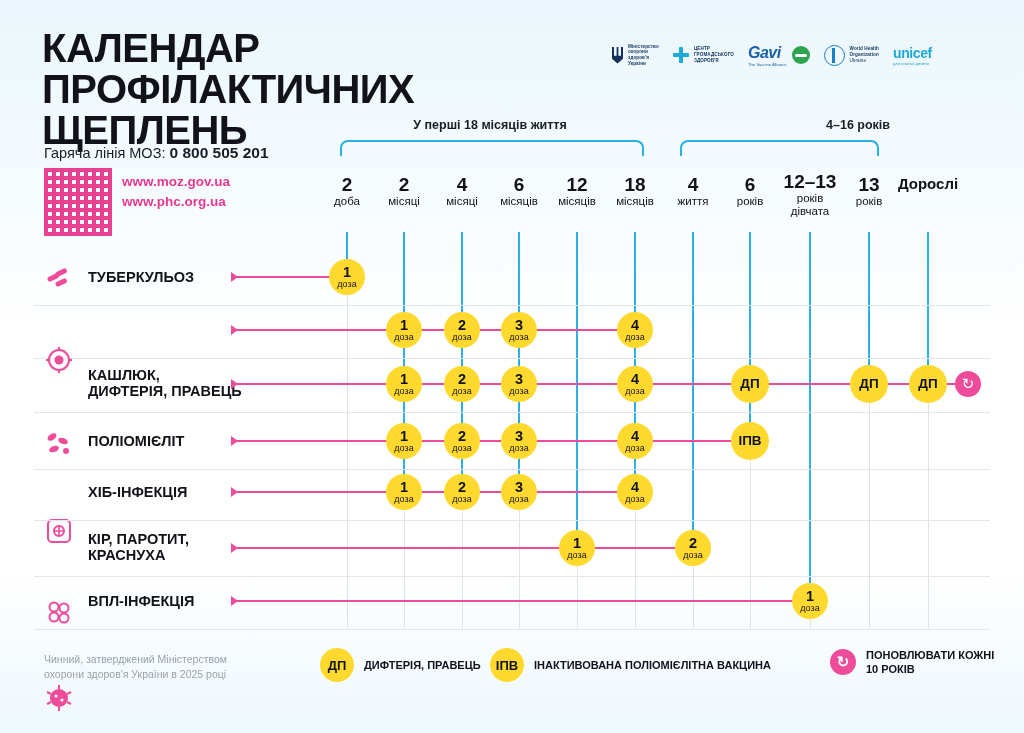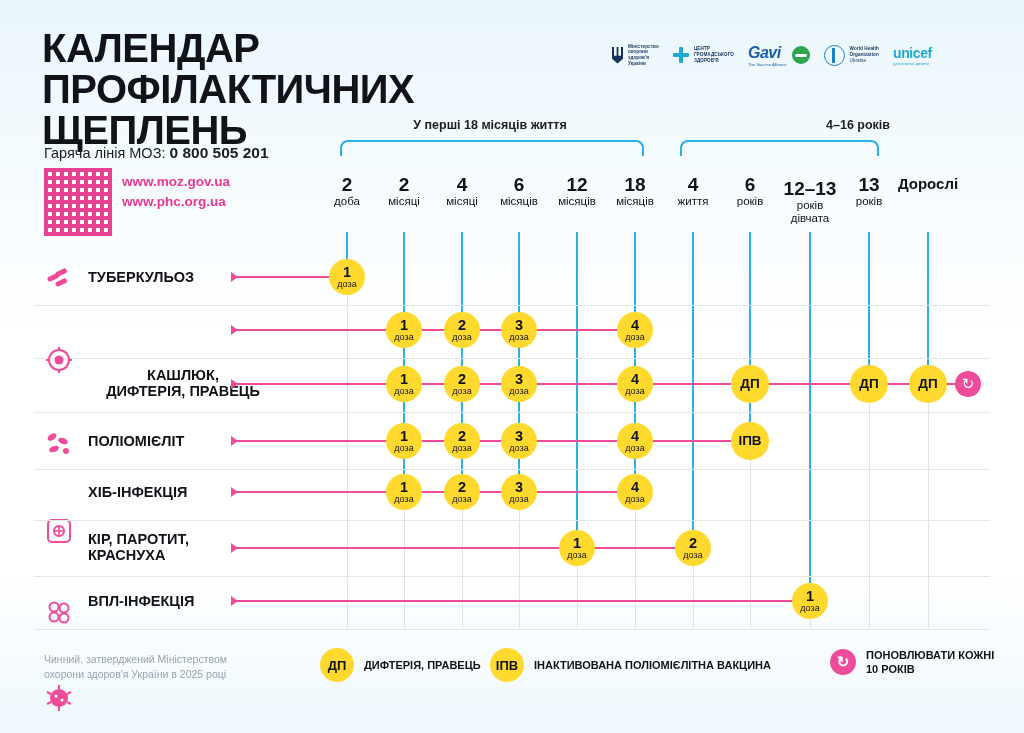--- a/index.html
+++ b/index.html
@@ -203,21 +203,21 @@
         <div class="col-unit">місяців</div>
       </div>
       <div class="abs col-head" style="left: 648px; top: 175px; width: 90px;">
         <div class="col-num">4</div>
         <div class="col-unit">життя</div>
       </div>
       <div class="abs col-head" style="left: 705px; top: 175px; width: 90px;">
         <div class="col-num">6</div>
         <div class="col-unit">років</div>
       </div>
-      <div class="abs col-head" style="left: 765px; top: 179px; width: 90px;">
+      <div class="abs col-head" style="left: 765px; top: 172px; width: 90px;">
         <div class="col-num">12–13</div>
         <div class="col-unit">років
 дівчата</div>
       </div>
       <div class="abs col-head" style="left: 824px; top: 175px; width: 90px;">
         <div class="col-num">13</div>
         <div class="col-unit">років</div>
       </div>
       <div class="abs col-head" style="left: 883px; top: 175px; width: 90px;">
         <div class="col-adult">Дорослі</div>
@@ -294,21 +294,21 @@
       </div>
       <div class="abs row-sep" style="top: 412px;"></div>
       <div class="abs picon" style="left: 44px; top: 369px;"><svg viewBox="0 0 30 30" width="30" height="30">
           <g fill="#ef4b9b">
             <ellipse cx="8" cy="8" rx="5" ry="3" transform="rotate(-35 8 8)"></ellipse>
             <ellipse cx="19" cy="12" rx="5" ry="3" transform="rotate(20 19 12)"></ellipse>
             <ellipse cx="10" cy="20" rx="5" ry="3" transform="rotate(-20 10 20)"></ellipse>
             <circle cx="22" cy="22" r="3"></circle>
           </g>
         </svg></div>
-      <div class="abs row-label" style="left: 88px; width: 190px; top: 367px; text-align: center;">КАШЛЮК,
+      <div class="abs row-label" style="left: 88px; width: 190px; top: 367px;">КАШЛЮК,
 ДИФТЕРІЯ, ПРАВЕЦЬ</div>
       <div class="abs row-arrow-line" style="left: 232px; top: 383px; width: 748px;"></div>
       <div class="abs arrow-head" style="left: 231px; top: 379px;"></div>
       <div class="dose abs" style="left: 386px; top: 366px;">
         <div class="d-num">1</div>
         <div class="d-unit">доза</div>
       </div>
       <div class="dose abs" style="left: 444px; top: 366px;">
         <div class="d-num">2</div>
         <div class="d-unit">доза</div>

